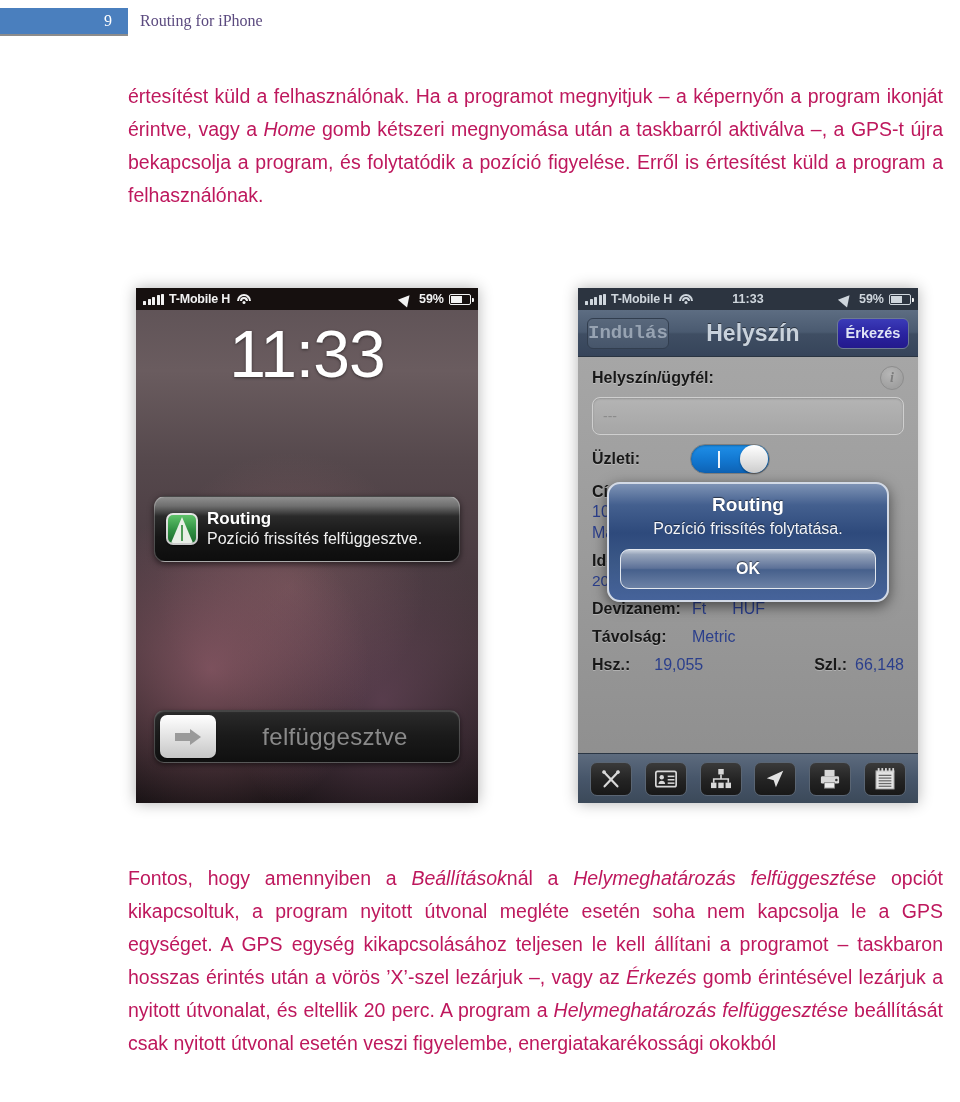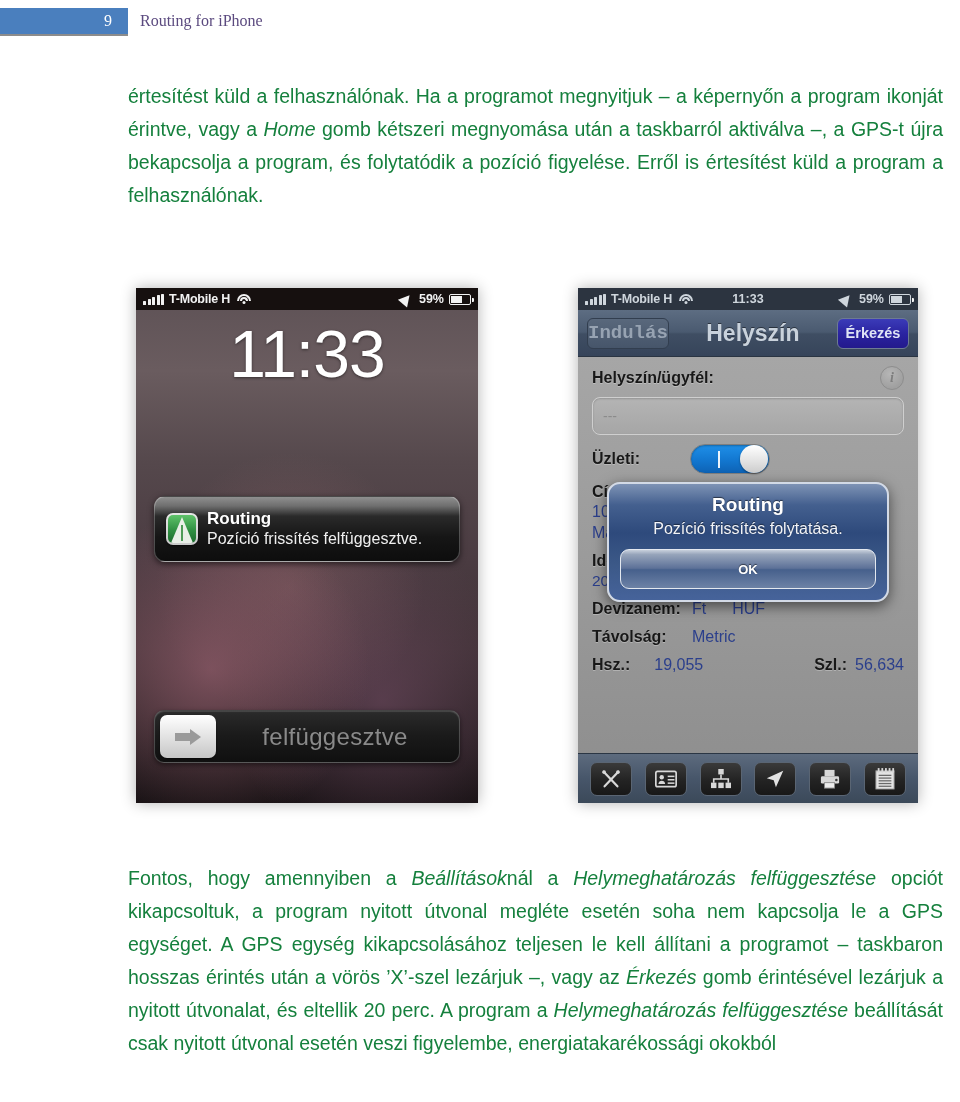--- a/index.html
+++ b/index.html
@@ -29,21 +29,21 @@
   }
   .hdr-title {
     position:absolute; left:140px; top:8px; height:26px; line-height:26px;
     color:#5b4a7f; font-size:16px; font-family:"Liberation Serif", serif;
   }
 
   
   .para {
     position:absolute; left:128px; width:815px;
     text-align:justify;
-    font-size:19.5px; line-height:33px; color:#15803d;
+    font-size:19.5px; line-height:33px; color:#be185d;
     font-family:"Liberation Sans", sans-serif;
     font-weight:300;
   }
   .para.p1 { top:80px; }
   .para.p2 { top:862px; }
   .para i { font-style:italic; }
 
   
   .shot { position:absolute; overflow:hidden; }
 
@@ -301,21 +301,21 @@
     text-shadow:0 -1px 1px rgba(0,0,0,0.55); margin-bottom:4px;
   }
   .alert-msg {
     text-align:center; color:#f2f4f8; font-size:16px; font-weight:400;
     text-shadow:0 -1px 1px rgba(0,0,0,0.5); margin-bottom:11px;
   }
   .alert-ok {
     height:40px; border-radius:9px;
     background:linear-gradient(180deg,#c8d0dc 0%,#96a4ba 12%,#5d7198 48%,#46608c 52%,#6d82a6 100%);
     border:1px solid #e3e8ef;
-    color:#ffffff; font-size:13px; font-weight:bold;
+    color:#ffffff; font-size:16px; font-weight:bold;
     text-shadow:0 -1px 1px rgba(0,0,0,0.55);
     display:flex; align-items:center; justify-content:center;
   }
 </style>
 </head>
 <body>
 
 <div class="page">
 
   <div class="header">
@@ -447,21 +447,21 @@
         <span class="pr-value">Metric</span>
       </div>
 
       <div class="pr-twocol">
         <span class="half">
           <span class="pr-label">Hsz.:</span>
           <span class="pr-value">19,055</span>
         </span>
         <span class="half right">
           <span class="pr-label">Szl.:</span>
-          <span class="pr-value">56,634</span>
+          <span class="pr-value">66,148</span>
         </span>
       </div>
     </div>
 
     <div class="pr-alert">
       <div class="alert-title">Routing</div>
       <div class="alert-msg">Pozíció frissítés folytatása.</div>
       <div class="alert-ok">OK</div>
     </div>
 

